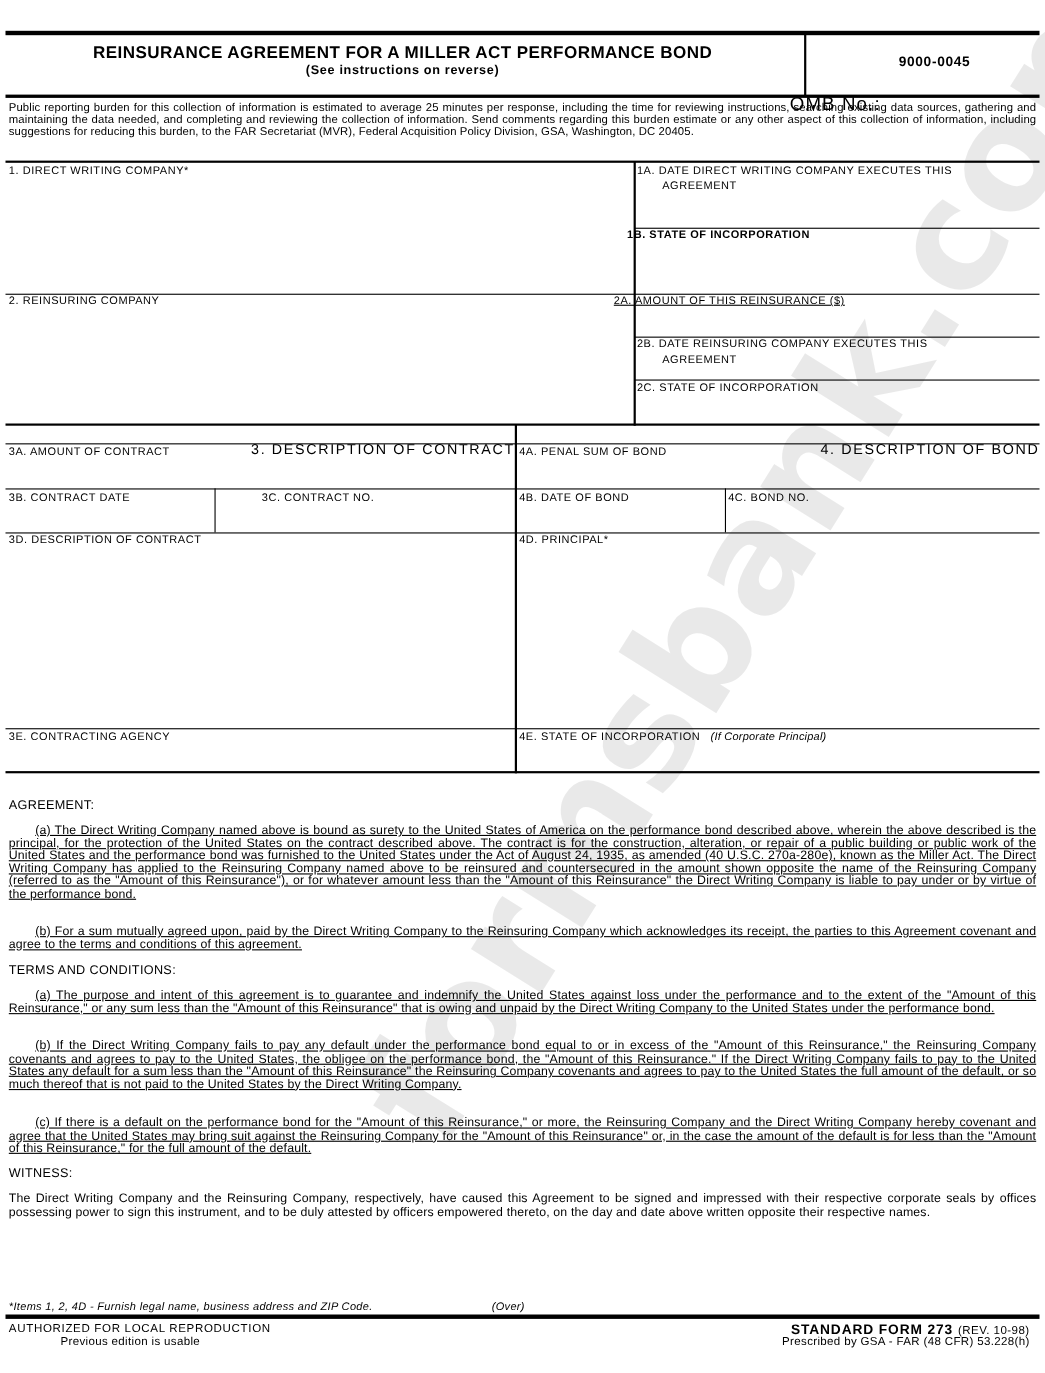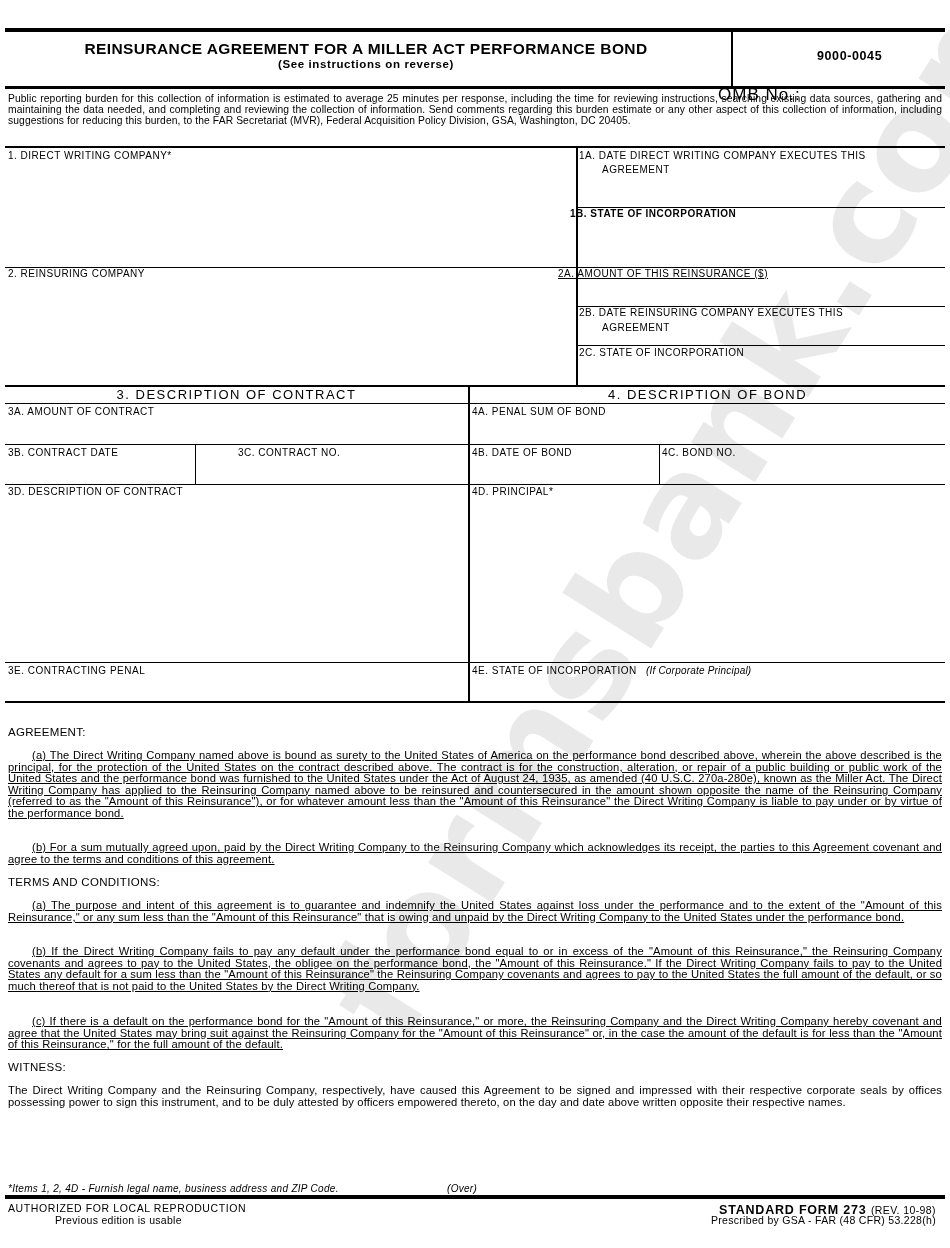--- a/index.html
+++ b/index.html
@@ -9,21 +9,21 @@
   }
   .abs { position: absolute; }
   .rule { position: absolute; background: #000; }
   .lbl { position: absolute; font-size: 10px; letter-spacing: 0.5px; line-height: 14px; white-space: nowrap; }
   .lbl .it { font-style: italic; letter-spacing: 0.2px; }
   .field { position: absolute; }
   .title { position: absolute; left: 0; width: 732px; text-align: center; font-weight: bold; }
   .para { position: absolute; left: 8px; width: 934px; font-size: 11.2px; line-height: 11.6px; text-align: justify; letter-spacing: 0.15px; }
   .para.ind { text-indent: 24px; text-decoration: underline; }
   .head { position: absolute; left: 8px; font-size: 11.5px; letter-spacing: 0.3px; }
-  .sec { position: absolute; font-size: 13px; letter-spacing: 1.5px; text-align: center; }
+  .sec { position: absolute; font-size: 13px; letter-spacing: 1.5px; text-align: right; margin-top: 14px; }
   .burden { position: absolute; left: 8px; top: 94px; width: 934px; font-size: 10.3px; line-height: 10.8px; text-align: justify; letter-spacing: 0.1px; }
   .watermark {
     position: absolute; left: 150px; top: 560px; font-size: 138px; font-weight: bold;
     color: rgba(0,0,0,0.085); transform: rotate(-58deg); transform-origin: center;
     white-space: nowrap; pointer-events: none; letter-spacing: 2px; width: 900px; text-align: center;
     font-family: "DejaVu Sans", sans-serif;
   }
 </style>
 </head>
 <body>
@@ -102,21 +102,21 @@
 <div class="field" style="left:660px; top:445px; width:285px; height:39px;"></div>
 <div class="lbl" style="left:662px; top:446px;">4C. BOND  NO.</div>
 
 <div class="field" style="left:5px; top:485px; width:463px; height:177px;"></div>
 <div class="lbl" style="left:8px; top:485px;">3D. DESCRIPTION OF CONTRACT</div>
 
 <div class="field" style="left:470px; top:485px; width:475px; height:177px;"></div>
 <div class="lbl" style="left:472px; top:485px;">4D. PRINCIPAL*</div>
 
 <div class="field" style="left:5px; top:663px; width:463px; height:38px;"></div>
-<div class="lbl" style="left:8px; top:664px;">3E. CONTRACTING  PENAL</div>
+<div class="lbl" style="left:8px; top:664px;">3E. CONTRACTING  AGENCY</div>
 
 <div class="field" style="left:470px; top:663px; width:475px; height:38px;"></div>
 <div class="lbl" style="left:472px; top:664px;">
   <span>4E. STATE OF INCORPORATION</span>
   <span class="it" style="margin-left:6px;">(If Corporate Principal)</span>
 </div>
 
 <div class="head" style="top:726px;">AGREEMENT:</div>
 <div class="para ind" style="top:750px;">(a) The Direct Writing Company named above is bound as surety to the United States of America on the performance bond described above, wherein the above described is the principal, for the protection of the United States on the contract described above.  The contract is for the construction, alteration, or repair of a public building or public work of the United States and the performance bond was furnished to the United States under the Act of August 24, 1935, as amended (40 U.S.C. 270a-280e), known as the Miller Act.  The Direct Writing Company has applied to the Reinsuring Company named above to be reinsured and countersecured in the amount shown opposite the name of the Reinsuring Company (referred to as the "Amount of this Reinsurance"), or for whatever amount less than the "Amount of this Reinsurance" the Direct Writing Company is liable to pay under or by virtue of the performance bond.</div>
 <div class="para ind" style="top:842px;">(b) For a sum mutually agreed upon, paid by the Direct Writing Company to the Reinsuring Company which acknowledges its receipt, the parties to this Agreement covenant and agree to the terms and conditions of this agreement.</div>

